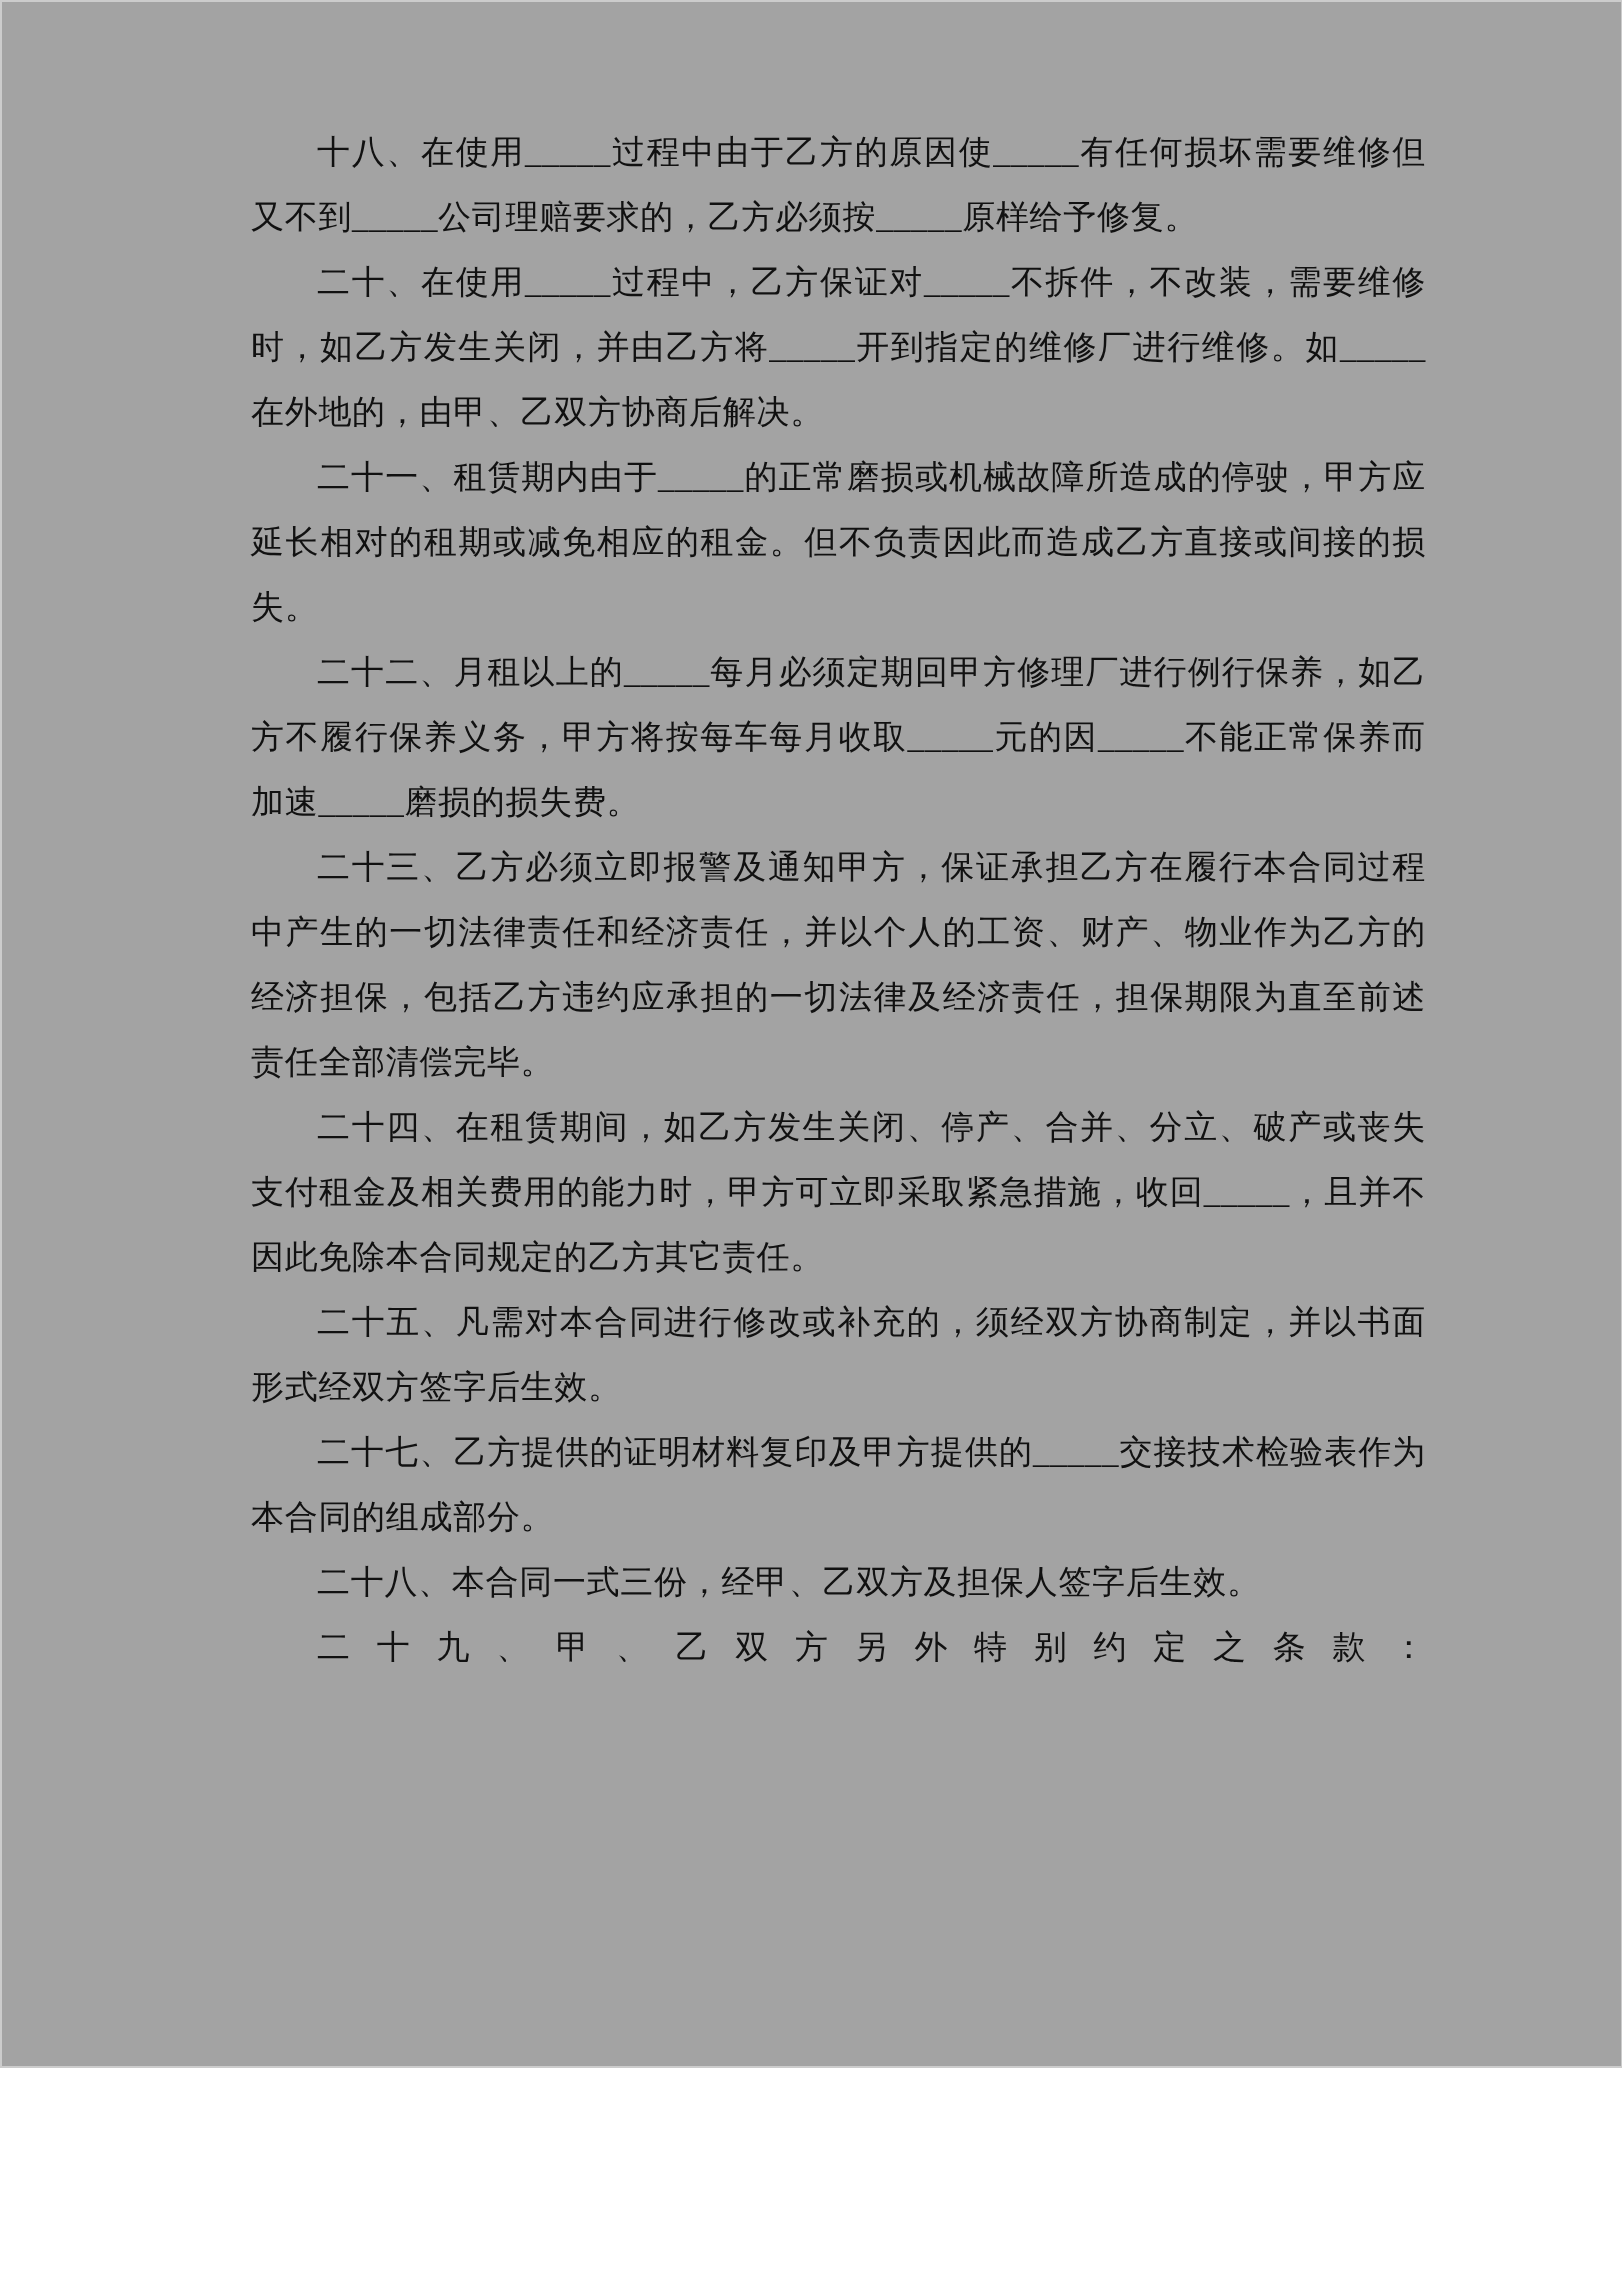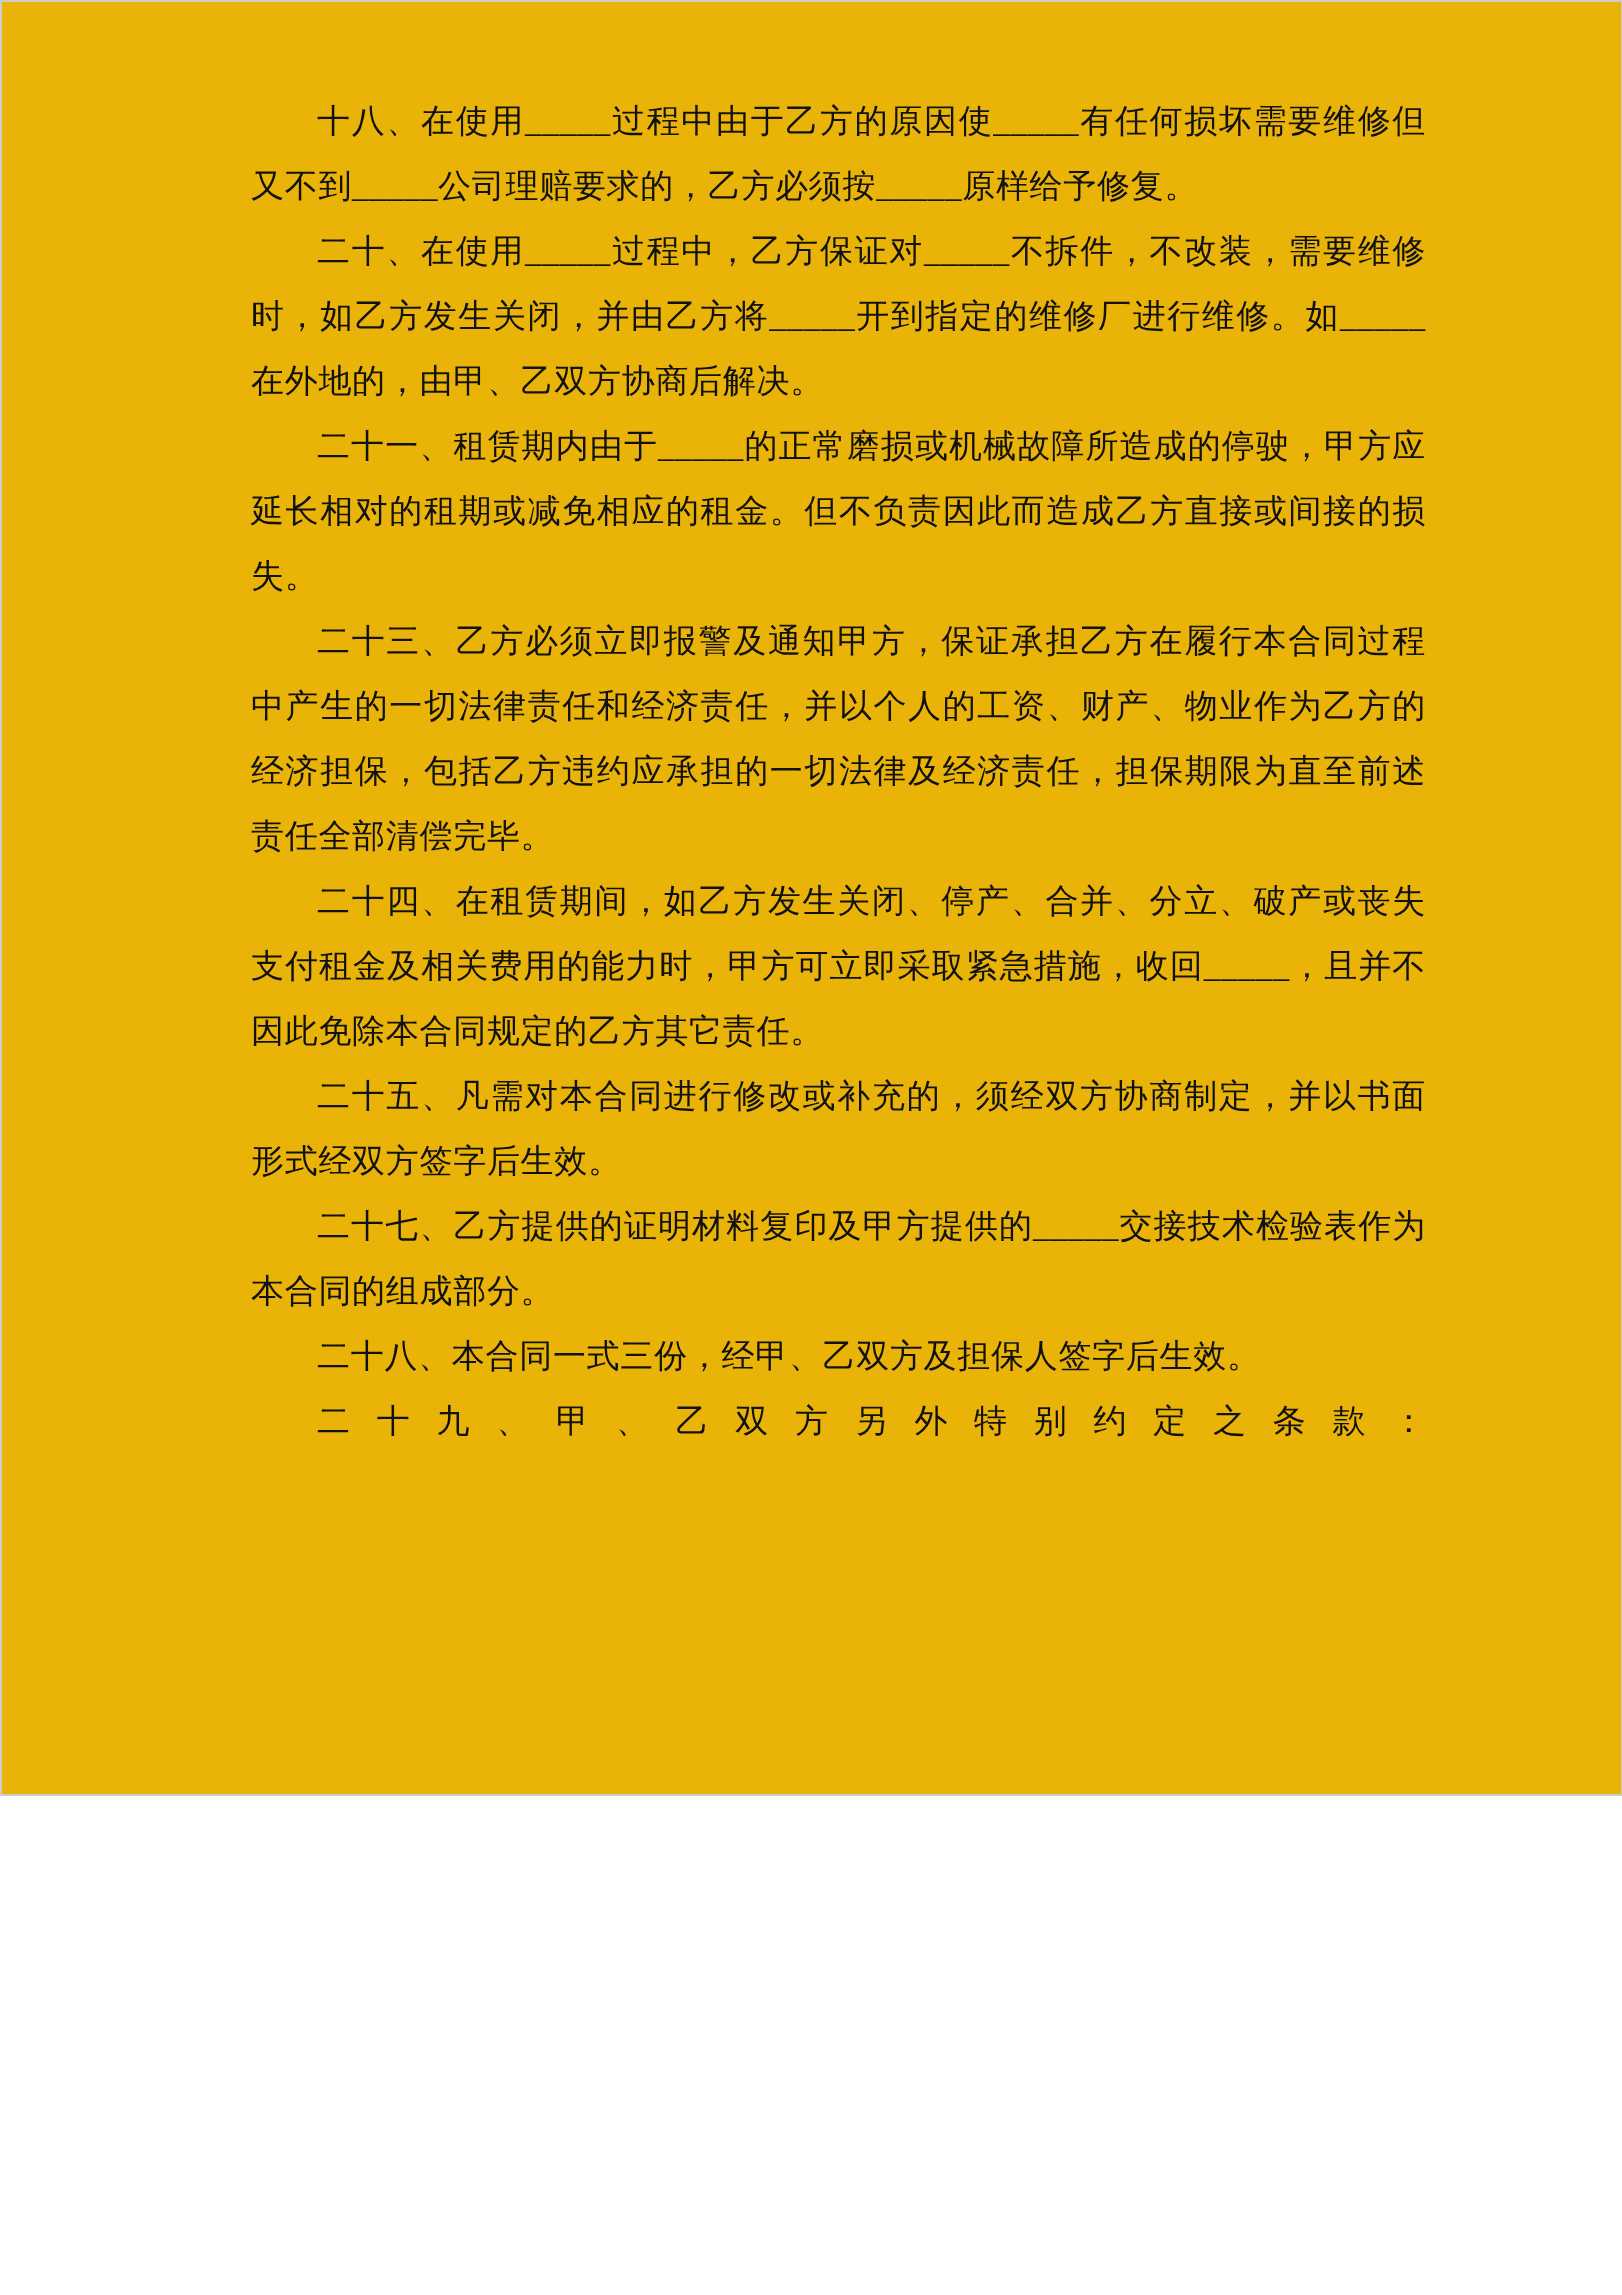--- a/index.html
+++ b/index.html
@@ -4,24 +4,24 @@
 <style>
   * { box-sizing: border-box; }
   html, body {
     margin: 0;
     padding: 0;
     background: #ffffff;
   }
   .page {
     position: relative;
     width: 1623px;
-    height: 1796px;
-    background: #eab308;
+    height: 2068px;
+    background: #a3a3a3;
     border: 2px solid #cccccc;
-    padding: 87px 195px 0 249px;
+    padding: 118px 195px 0 249px;
   }
   .content {
     width: 100%;
   }
   .para {
     margin: 0;
     font-family: "Liberation Serif", "DejaVu Serif", serif;
     font-size: 33px;
     line-height: 65px;
     letter-spacing: 0.7px;
@@ -36,20 +36,21 @@
   }
 </style>
 </head>
 <body>
 
 <div class="page">
   <div class="content">
       <p class="para">十八、在使用_____过程中由于乙方的原因使_____有任何损坏需要维修但又不到_____公司理赔要求的，乙方必须按_____原样给予修复。</p>
       <p class="para">二十、在使用_____过程中，乙方保证对_____不拆件，不改装，需要维修时，如乙方发生关闭，并由乙方将_____开到指定的维修厂进行维修。如_____在外地的，由甲、乙双方协商后解决。</p>
       <p class="para">二十一、租赁期内由于_____的正常磨损或机械故障所造成的停驶，甲方应延长相对的租期或减免相应的租金。但不负责因此而造成乙方直接或间接的损失。</p>
+      <p class="para">二十二、月租以上的_____每月必须定期回甲方修理厂进行例行保养，如乙方不履行保养义务，甲方将按每车每月收取_____元的因_____不能正常保养而加速_____磨损的损失费。</p>
       <p class="para">二十三、乙方必须立即报警及通知甲方，保证承担乙方在履行本合同过程中产生的一切法律责任和经济责任，并以个人的工资、财产、物业作为乙方的经济担保，包括乙方违约应承担的一切法律及经济责任，担保期限为直至前述责任全部清偿完毕。</p>
       <p class="para">二十四、在租赁期间，如乙方发生关闭、停产、合并、分立、破产或丧失支付租金及相关费用的能力时，甲方可立即采取紧急措施，收回_____，且并不因此免除本合同规定的乙方其它责任。</p>
       <p class="para">二十五、凡需对本合同进行修改或补充的，须经双方协商制定，并以书面形式经双方签字后生效。</p>
       <p class="para">二十七、乙方提供的证明材料复印及甲方提供的_____交接技术检验表作为本合同的组成部分。</p>
       <p class="para">二十八、本合同一式三份，经甲、乙双方及担保人签字后生效。</p>
       <p class="para spread">二十九、甲、乙双方另外特别约定之条款：</p>
     </div>
 </div>
 
 

